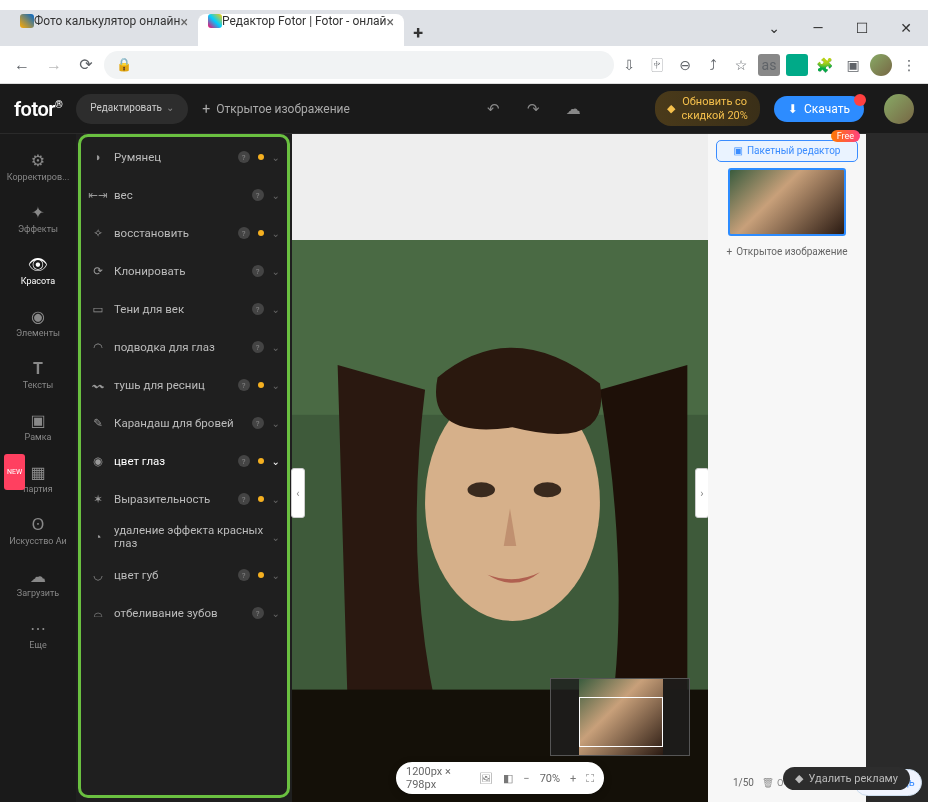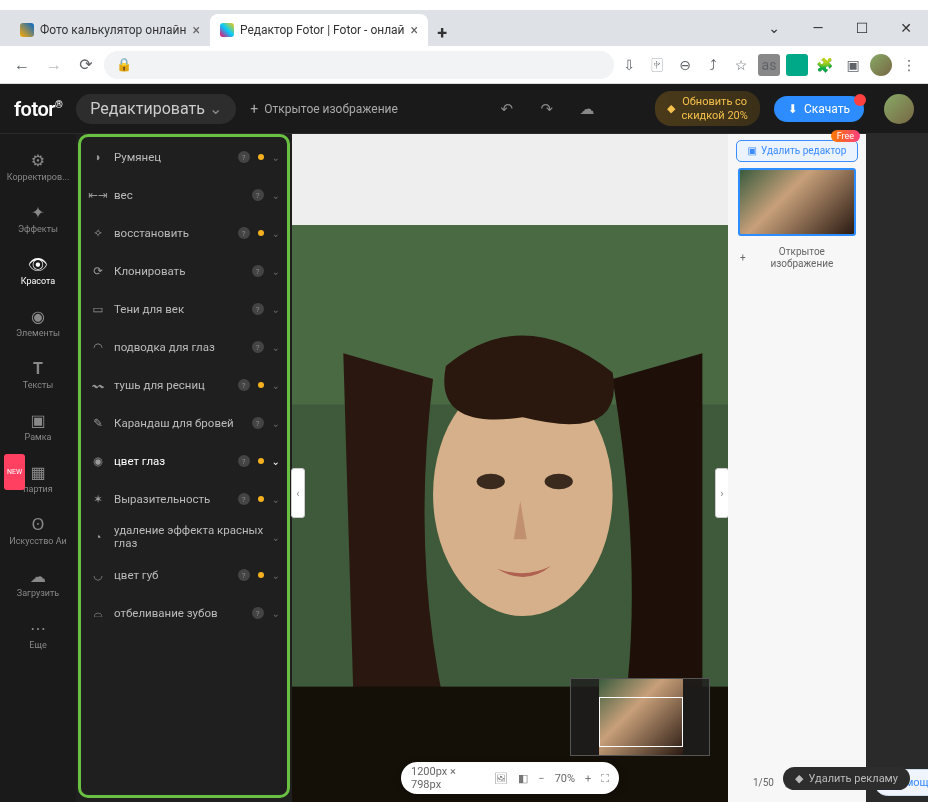--- a/index.html
+++ b/index.html
@@ -1,21 +1,21 @@
 <!DOCTYPE html>
 <html><head>
 <meta charset="utf-8">
 <style>
 * { margin:0; padding:0; box-sizing:border-box; font-family:-apple-system,BlinkMacSystemFont,"Segoe UI",Roboto,Arial,sans-serif; }
 body { width:928px; height:802px; background:#202124; overflow:hidden; position:relative; }
 
 
 .win-bar { height:10px; background:#fff; }
 .tab-strip { height:36px; background:#dee1e6; display:flex; align-items:flex-end; padding-left:10px; }
-.tab { height:32px; background:#dee1e6; border-radius:8px 8px 0 0; display:flex; align-items:center; padding:0 10px; font-size:12px; color:#333; max-width:220px; gap:6px; }
+.tab { height:32px; background:#dee1e6; border-radius:8px 8px 0 0; display:flex; padding:0 10px; font-size:12px; color:#333; max-width:220px; }
 .tab.active { background:#fff; }
 .tab .favicon { width:14px; height:14px; border-radius:3px; flex:none; }
 .tab .x { color:#666; font-size:14px; }
 .new-tab { width:28px; height:28px; display:flex; align-items:center; justify-content:center; color:#333; font-size:18px; font-weight:bold; }
 .win-ctrls { margin-left:auto; display:flex; height:36px; align-items:center; }
 .win-ctrls span { width:44px; height:30px; display:flex; align-items:center; justify-content:center; color:#333; font-size:14px; }
 
 
 .url-bar { height:38px; background:#fff; display:flex; align-items:center; padding:0 8px; gap:4px; border-bottom:1px solid #ddd; }
 .nav-btn { width:28px; height:28px; display:flex; align-items:center; justify-content:center; color:#5f6368; border-radius:50%; }
@@ -24,21 +24,21 @@
 .ext-icons { display:flex; gap:6px; align-items:center; }
 .ext-icons span { width:22px; height:22px; display:flex; align-items:center; justify-content:center; color:#5f6368; font-size:14px; }
 .ext-box { width:20px; height:20px; background:#888; border-radius:3px; font-size:9px; display:flex; align-items:center; justify-content:center; color:#fff; }
 .ext-green { width:20px; height:20px; background:#0a8; border-radius:3px; }
 .avatar-sm { width:24px; height:24px; border-radius:50%; background:linear-gradient(135deg,#8a6,#764); }
 
 
 .app-header { height:50px; background:#1a1a1a; display:flex; align-items:center; padding:0 14px; gap:14px; border-bottom:1px solid #2a2a2a; }
 .logo { font-size:20px; font-weight:600; color:#fff; letter-spacing:-0.5px; }
 .logo sup { font-size:10px; }
-.hdr-btn { height:30px; background:#2d2d2d; border-radius:15px; padding:0 14px; color:#ccc; font-size:16px; display:flex; align-items:center; gap:4px; }
+.hdr-btn { height:30px; background:#2d2d2d; border-radius:15px; padding:8px 14px; color:#ccc; font-size:10px; display:flex; gap:4px; }
 .hdr-link { color:#aaa; font-size:12px; display:flex; align-items:center; gap:6px; }
 .hdr-icon { color:#888; font-size:15px; width:26px; text-align:center; }
 .upgrade { background:linear-gradient(90deg,#4a3a1a,#3a2f18); color:#f5c04c; border-radius:16px; padding:4px 12px; font-size:11px; line-height:1.2; text-align:center; display:flex; align-items:center; gap:6px; }
 .upgrade .diamond { color:#f5c04c; }
 .download { background:#2d8cff; color:#fff; border-radius:16px; padding:6px 14px; font-size:12px; display:flex; align-items:center; gap:6px; position:relative; }
 .download .badge-dot { position:absolute; top:-2px; right:-2px; width:12px; height:12px; background:#ff4040; border-radius:50%; font-size:7px; display:flex; align-items:center; justify-content:center; }
 
 
 .main { display:flex; height:calc(802px - 10px - 36px - 38px - 50px); }
 .left-rail { width:76px; background:#1a1a1a; display:flex; flex-direction:column; align-items:center; padding-top:6px; }
@@ -67,21 +67,21 @@
 .canvas-handle { position:absolute; top:50%; width:14px; height:50px; background:#fff; border:1px solid #ccc; display:flex; align-items:center; justify-content:center; color:#888; font-size:11px; cursor:pointer; border-radius:3px; }
 .handle-l { left:-1px; }
 .handle-r { right:-1px; }
 .navigator { position:absolute; bottom:46px; right:18px; width:140px; height:78px; background:rgba(30,30,30,0.8); border:1px solid #555; }
 .navigator .nav-img { position:absolute; left:28px; top:0; width:84px; height:100%; background:linear-gradient(135deg,#3a5c3e,#c8a07a 40%,#2a1a12); }
 .navigator .nav-box { position:absolute; left:28px; top:18px; width:84px; height:50px; border:1.5px solid #fff; }
 .zoom-bar { position:absolute; bottom:8px; left:50%; transform:translateX(-50%); height:32px; background:#fff; border-radius:16px; display:flex; align-items:center; padding:0 10px; gap:10px; font-size:11px; color:#666; box-shadow:0 2px 8px rgba(0,0,0,0.2); }
 .zoom-ic { color:#777; }
 
 
-.right-panel { width:138px; background:#f7f7f7; display:flex; flex-direction:column; align-items:center; padding:6px 8px; gap:6px; position:relative; }
+.right-panel { width:158px; background:#f7f7f7; display:flex; flex-direction:column; align-items:center; padding:6px 8px; gap:6px; position:relative; }
 .free-badge { position:absolute; top:-4px; right:6px; background:linear-gradient(90deg,#ff7a00,#ff4080); color:#fff; font-size:9px; padding:1px 6px; border-radius:7px; }
 .batch-btn { width:100%; border:1px solid #3a8cff; color:#3a8cff; background:#eaf3ff; border-radius:5px; padding:4px; font-size:10px; text-align:center; line-height:1.2; display:flex; align-items:center; justify-content:center; gap:4px; }
 .thumb { width:118px; height:68px; border:2px solid #2d8cff; border-radius:3px; background:linear-gradient(135deg,#3a5c3e,#c8a07a 40%,#2a1a12); }
 .open-img { width:100%; color:#666; font-size:10px; text-align:center; line-height:1.2; padding:4px; display:flex; align-items:center; justify-content:center; gap:4px; }
 .right-bottom { margin-top:auto; width:100%; display:flex; flex-direction:row; gap:17px; }
 .progress-row { display:flex; align-items:center; gap:4px; font-size:10px; color:#666; }
 .progress-row .bar { flex:1; height:3px; background:#ddd; border-radius:2px; position:relative; }
 .progress-row .bar::before { content:''; position:absolute; left:0; top:0; width:3%; height:100%; background:#2d8cff; }
 .clear-all { display:flex; align-items:center; gap:3px; font-size:9.5px; color:#888; white-space:nowrap; }
 .help-btn { background:#f0f4ff; border:1px solid #cde; color:#3a8cff; border-radius:18px; padding:6px; font-size:11px; display:flex; align-items:center; justify-content:center; gap:5px; }
@@ -334,21 +334,21 @@
       <span>70%</span>
       <span class="zoom-ic">+</span>
       <span class="zoom-ic">⛶</span>
     </div>
   </div>
 
   <div class="right-panel">
     <span class="free-badge">Free</span>
     <div class="batch-btn">
         <span style="color:#3a8cff">▣</span>
-        <span>Удалить редактор</span>
+        <span>Пакетный редактор</span>
       </div>
     <div class="thumb"></div>
     <div class="open-img">
         <span>+</span>
         <span>Открытое изображение</span>
       </div>
     <div class="right-bottom">
       <div class="progress-row">
         <div class="bar"></div>
       </div>

